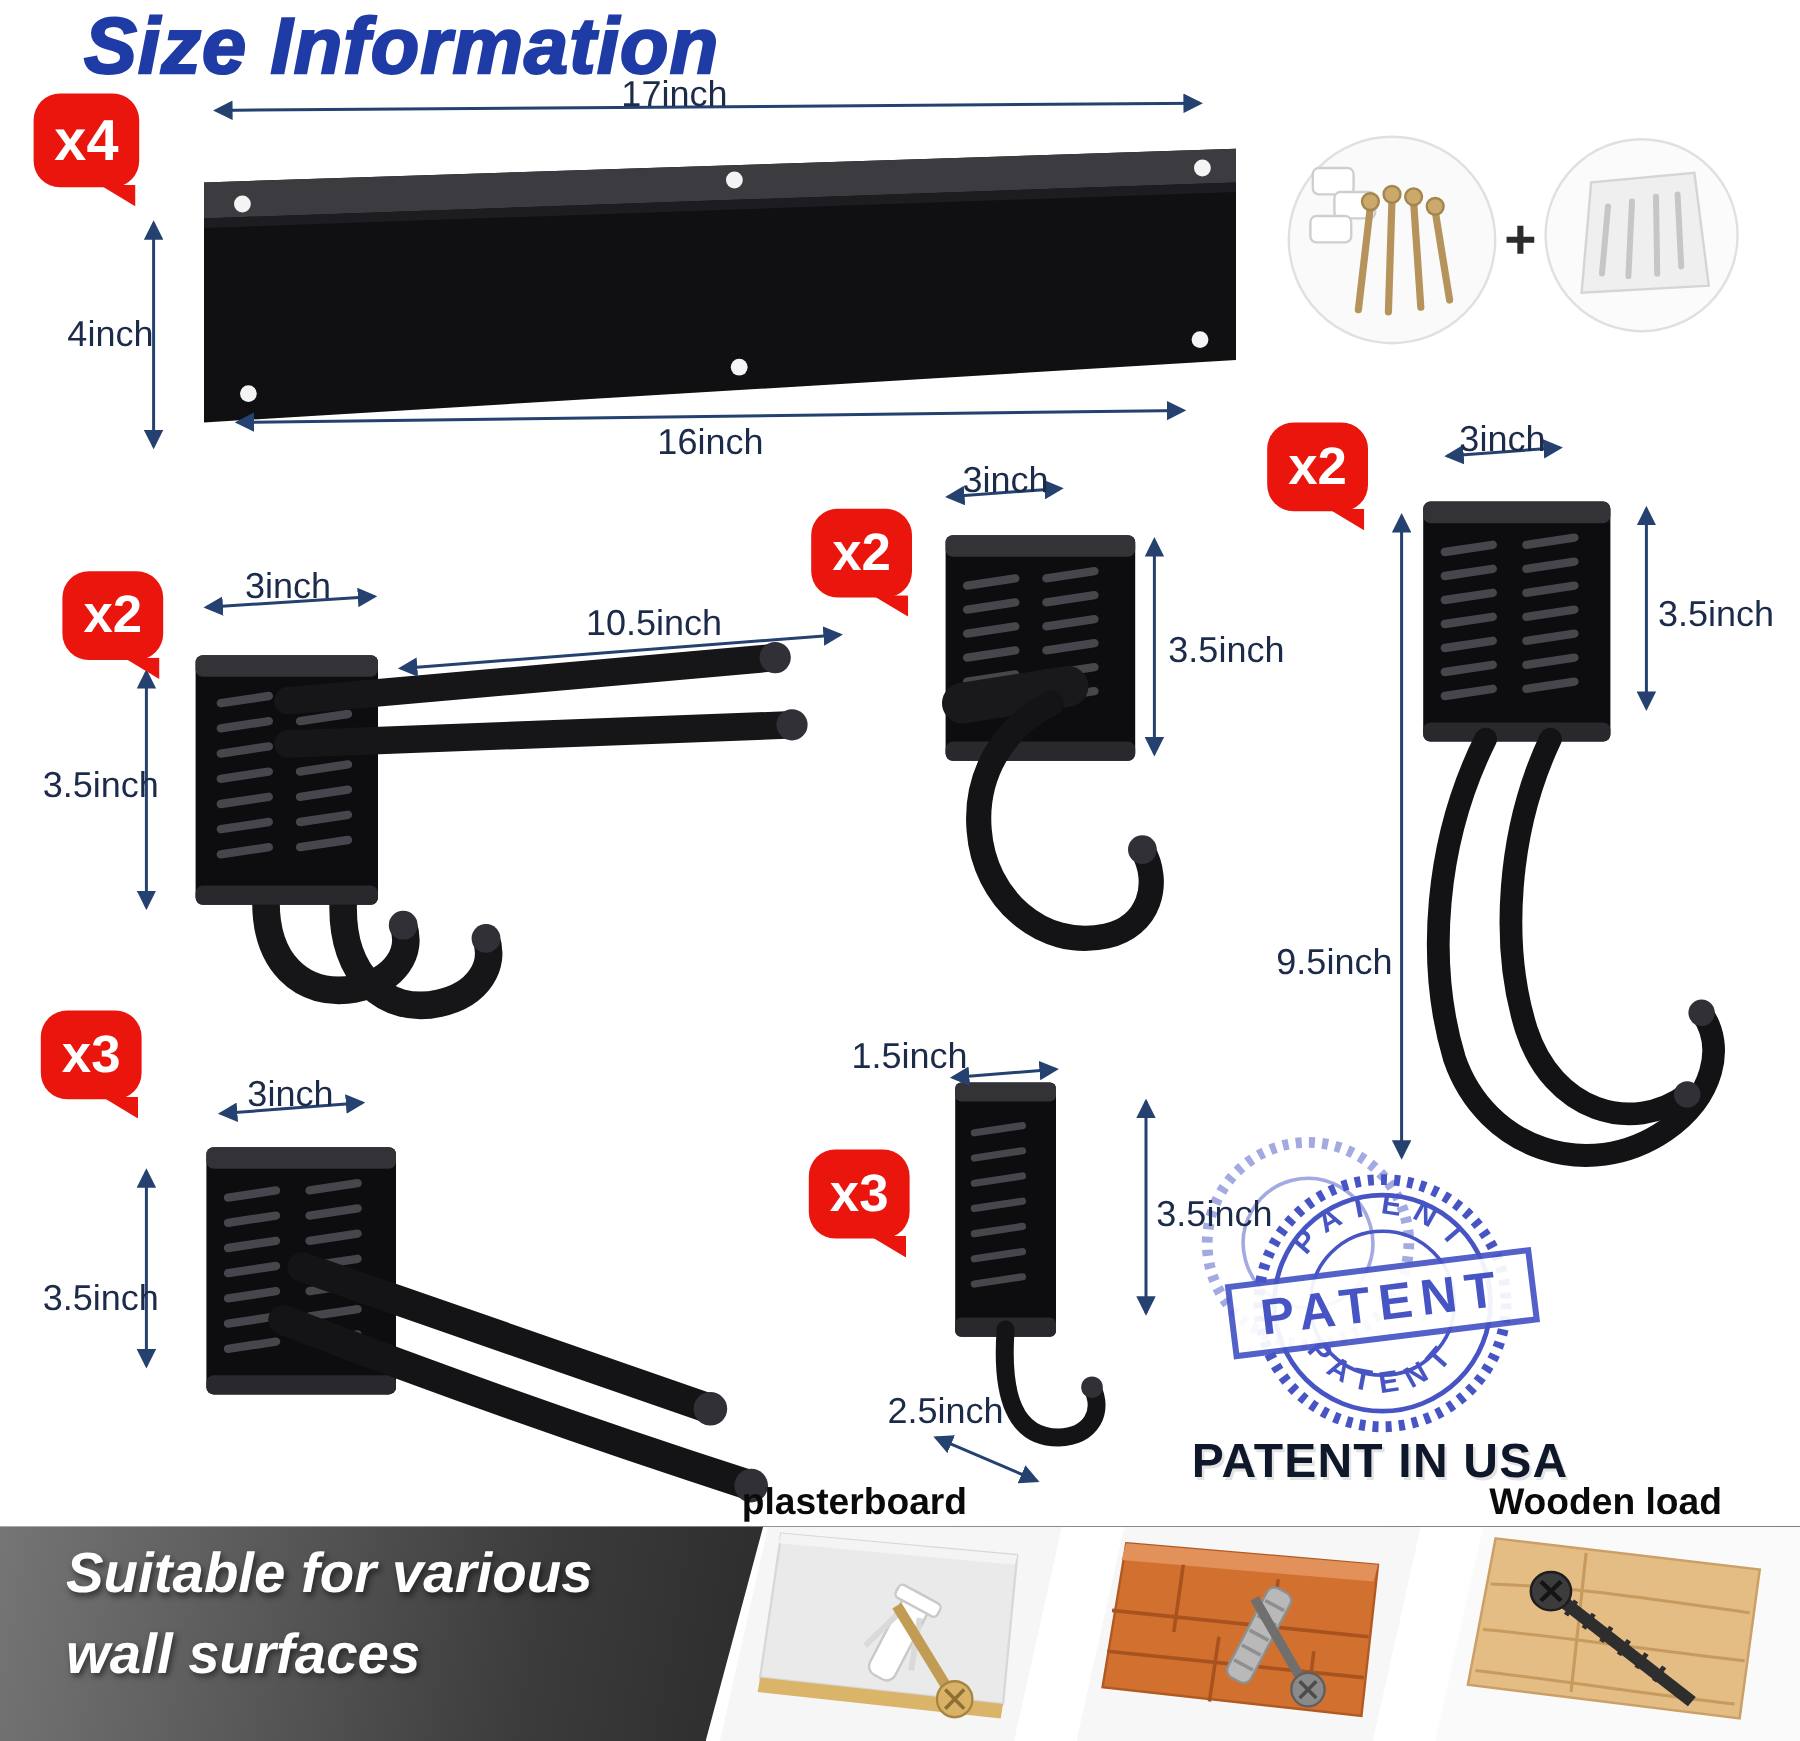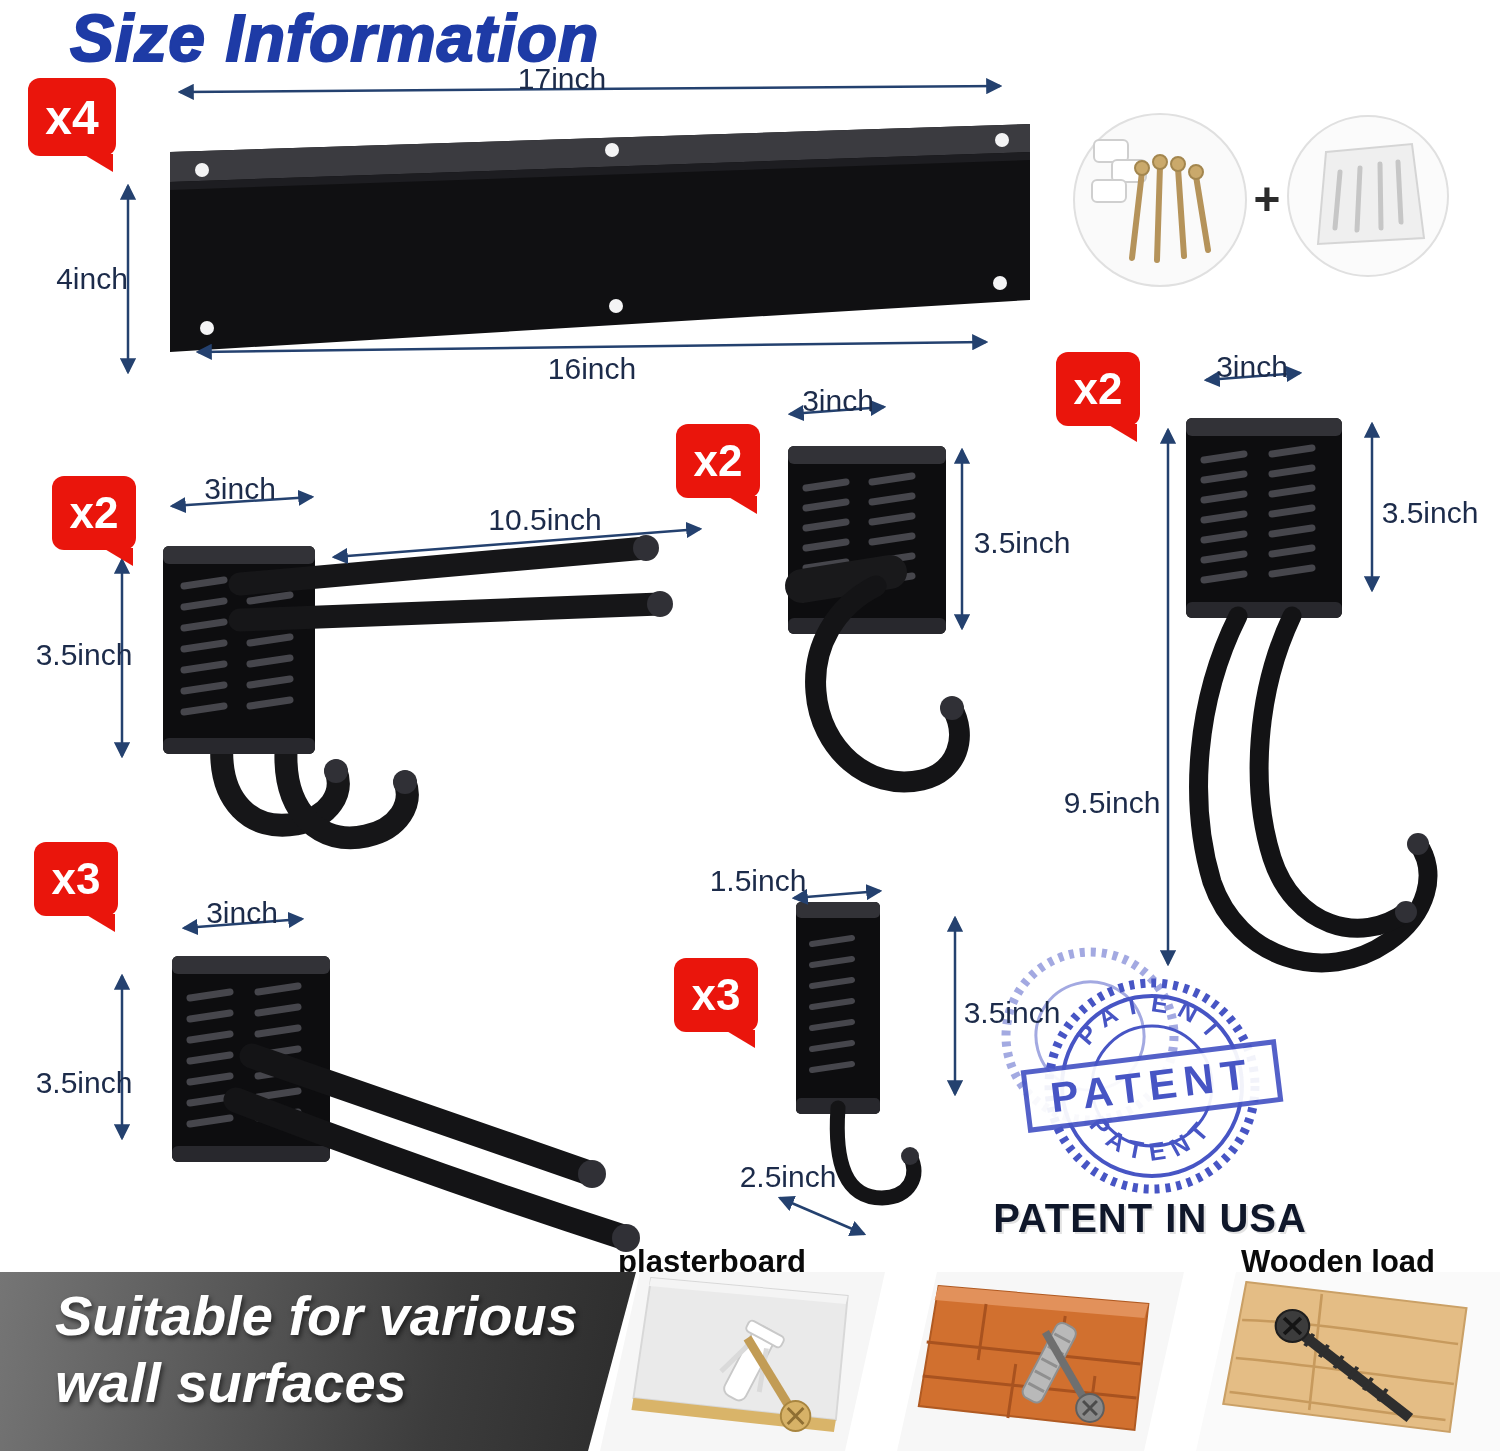--- a/index.html
+++ b/index.html
@@ -7,34 +7,34 @@
   body { font-family:"Liberation Sans", sans-serif; }
   .canvas { position:relative; width:1500px; height:1451px; background:#ffffff; overflow:hidden; }
   .layer { position:absolute; left:0; top:0; }
   .title { position:absolute; left:70px; top:0px; font-size:66px; font-weight:700; font-style:italic;
            color:#1e3ba6; letter-spacing:1px; -webkit-text-stroke:2px #1e3ba6; white-space:nowrap;text-align:center; }
   .banner { position:absolute; left:722px; top:6px; width:778px; height:50px; background:#0c0c0e;
             clip-path:polygon(34px 0,100% 0,100% 100%,0 100%);
             display:flex; align-items:center; justify-content:center;
             color:#fff; font-style:italic; font-size:30px; white-space:nowrap; }
   .badge { position:absolute; background:#ea150c; color:#fff; display:flex; align-items:center;
-           justify-content:center; font-weight:700; border-radius:12px; font-size:44px; }
+           justify-content:center; font-weight:700; border-radius:22px; font-size:44px; }
   .badge .tail { position:absolute; right:3px; bottom:-16px; width:30px; height:18px; background:#ea150c;
                  clip-path:polygon(0 0,100% 0,100% 100%); }
   .dim { position:absolute; transform:translateX(-50%); font-size:30px; color:#1c2b4a; white-space:nowrap; }
   .plus { position:absolute; left:1267px; top:172px; transform:translateX(-50%); font-size:46px;
           font-weight:700; color:#2b2b2b; }
   .patent-caption { position:absolute; left:1150px; top:1196px; transform:translateX(-50%);
                     font-size:40px; font-weight:700; color:#0f172a; letter-spacing:1px;
                     text-shadow:2px 2px 0 #e3e3e3; white-space:nowrap; }
   .surf-label { position:absolute; transform:translateX(-50%); top:1234px; font-size:31px; font-weight:700;
-                color:#0a0a0a; white-space:nowrap;margin-top:10px; }
+                color:#0a0a0a; white-space:nowrap; }
   .band { position:absolute; left:0; top:1272px; width:1500px; height:179px;
           background:linear-gradient(100deg,#757575 0%,#3c3c3c 30%,#161616 62%,#000 100%); }
-  .footer-line { position:absolute; left:55px; color:#fff; font-size:56px; font-weight:700;
+  .footer-line { position:absolute; left:55px; color:#fff; font-size:47px; font-weight:700;
                  font-style:italic; text-shadow:2px 3px 5px rgba(0,0,0,.55); white-space:nowrap; }
   .tiles { position:absolute; left:588px; top:1272px; width:912px; height:179px; background:#fff;
            clip-path:polygon(48px 0,100% 0,100% 100%,0 100%); }
   .tile { position:absolute; top:0; height:179px; }
   .tile-1 { left:12px;  width:285px; clip-path:polygon(40px 0,100% 0,calc(100% - 40px) 100%,0 100%); }
   .tile-2 { left:309px; width:287px; clip-path:polygon(40px 0,100% 0,calc(100% - 40px) 100%,0 100%); }
   .tile-3 { left:608px; width:304px; clip-path:polygon(40px 0,100% 0,100% 100%,0 100%); }
 </style>
 </head>
 <body>

